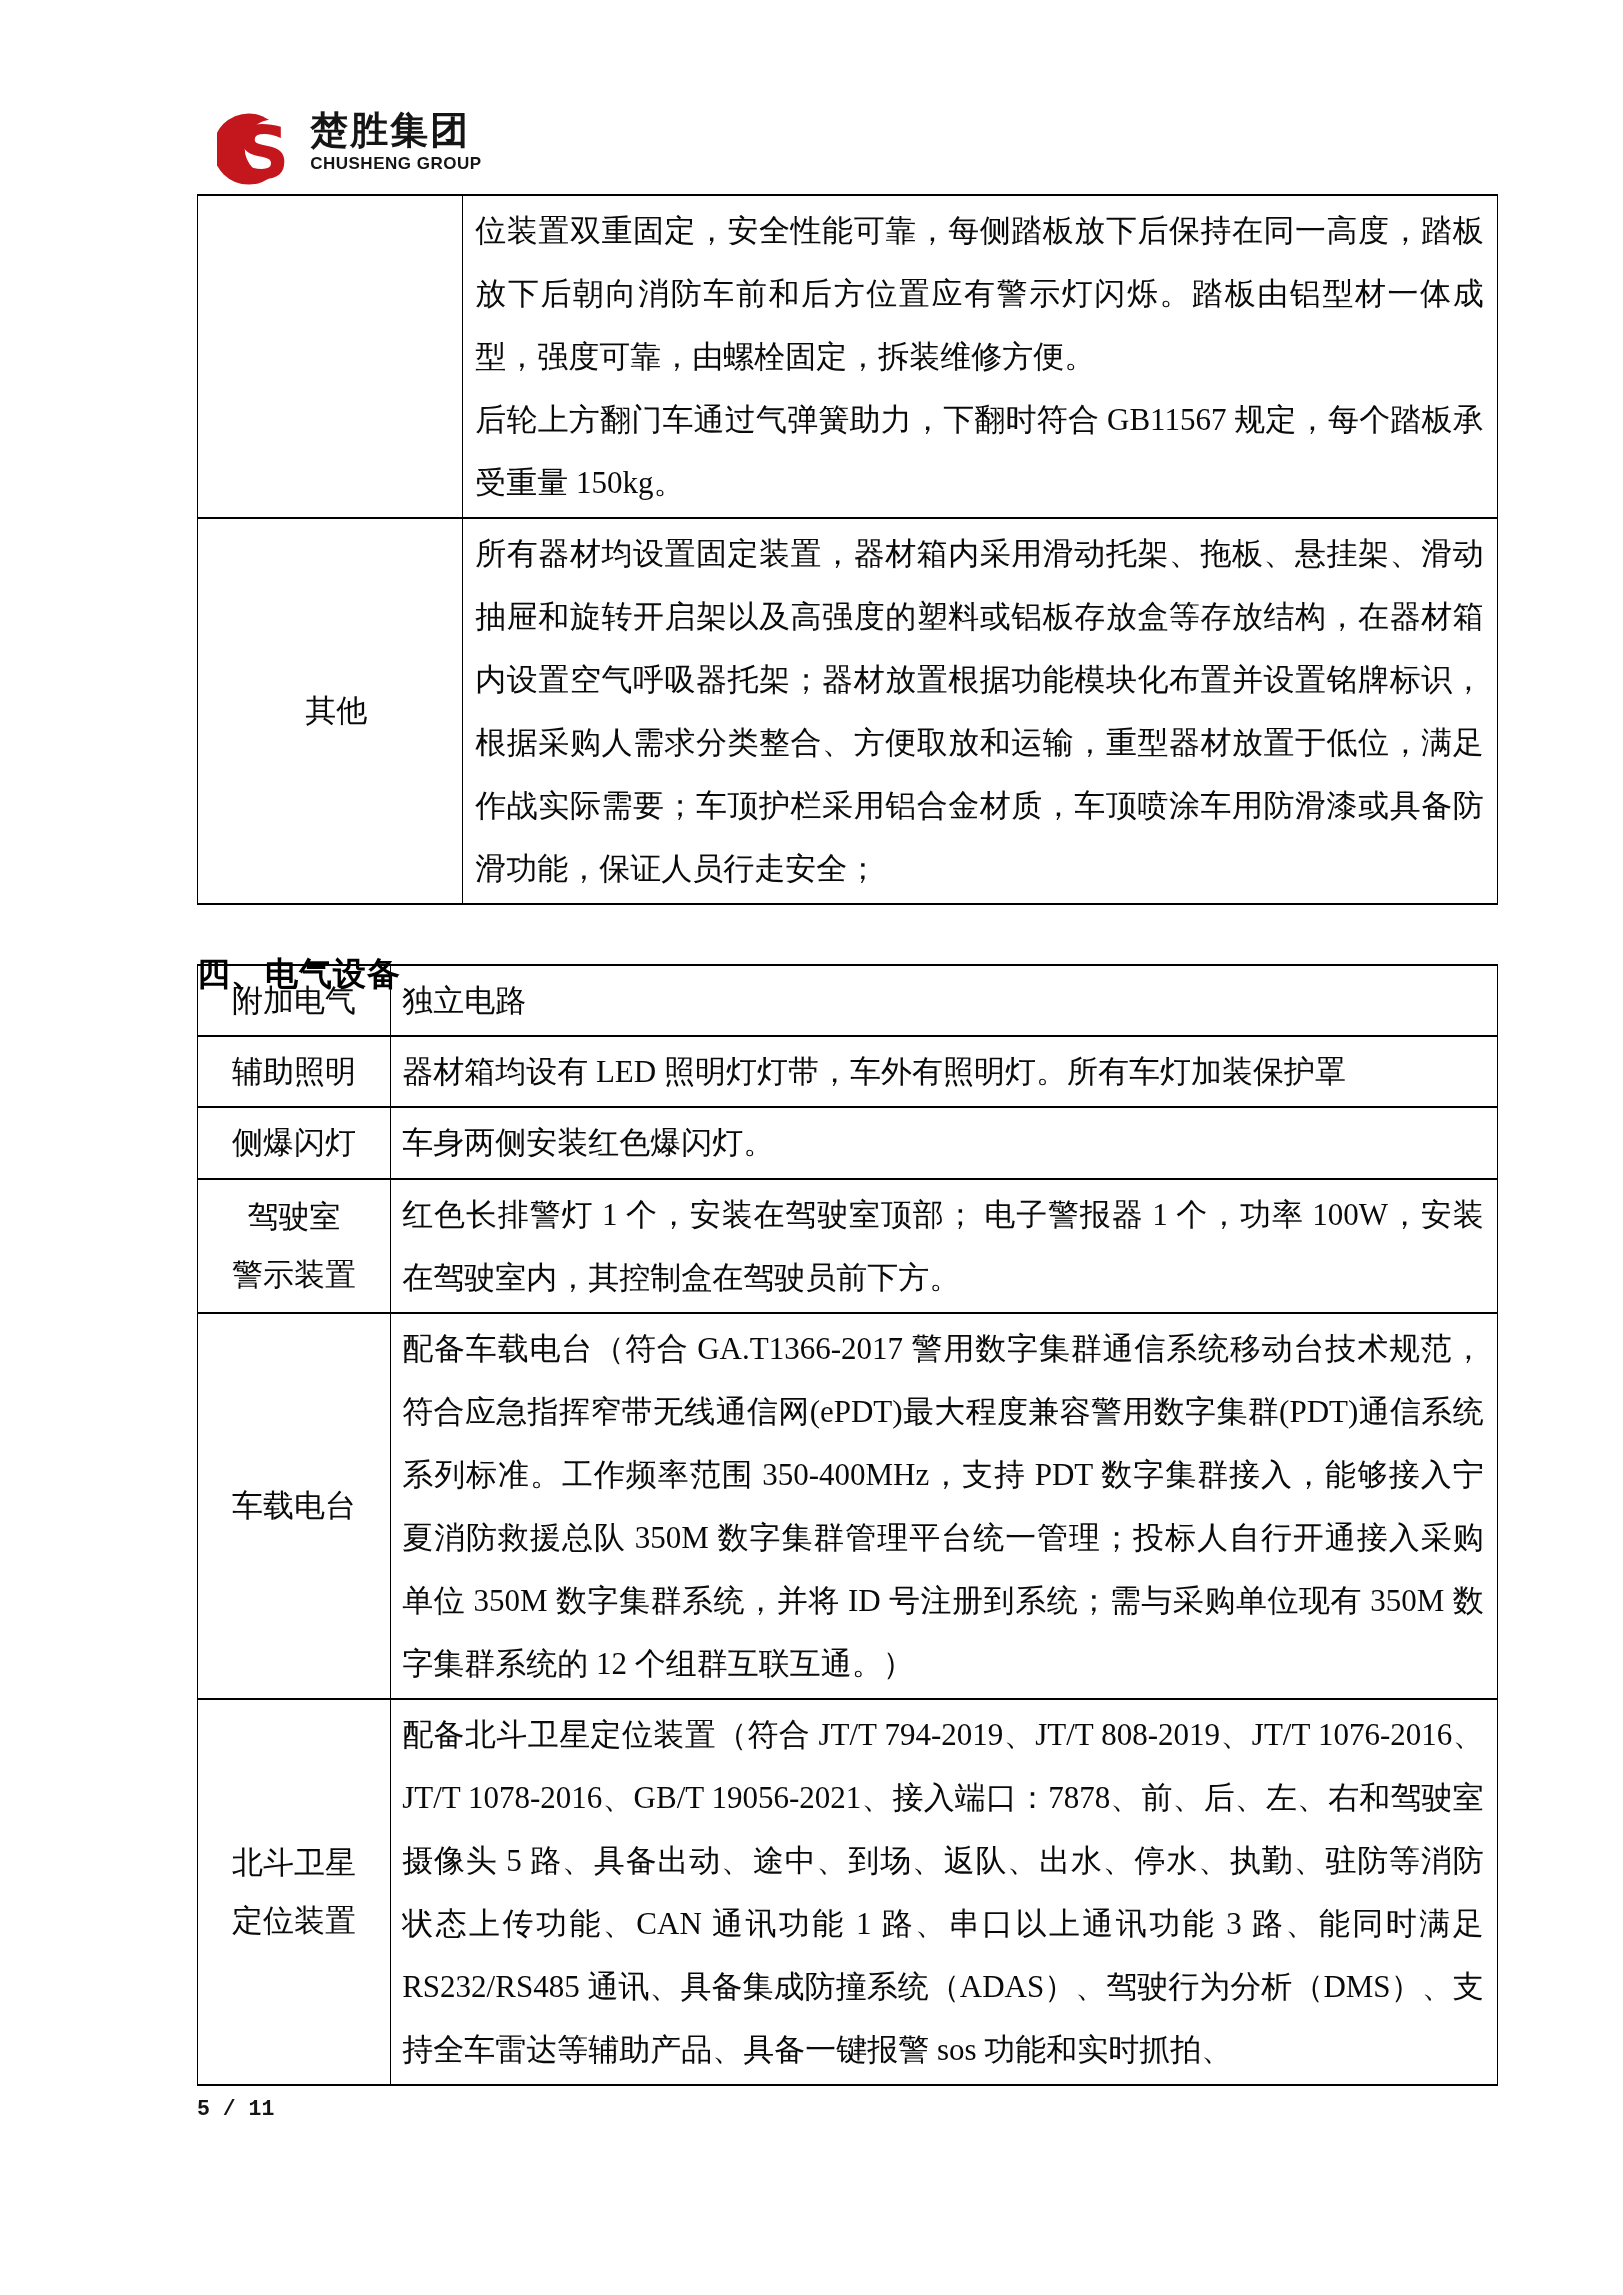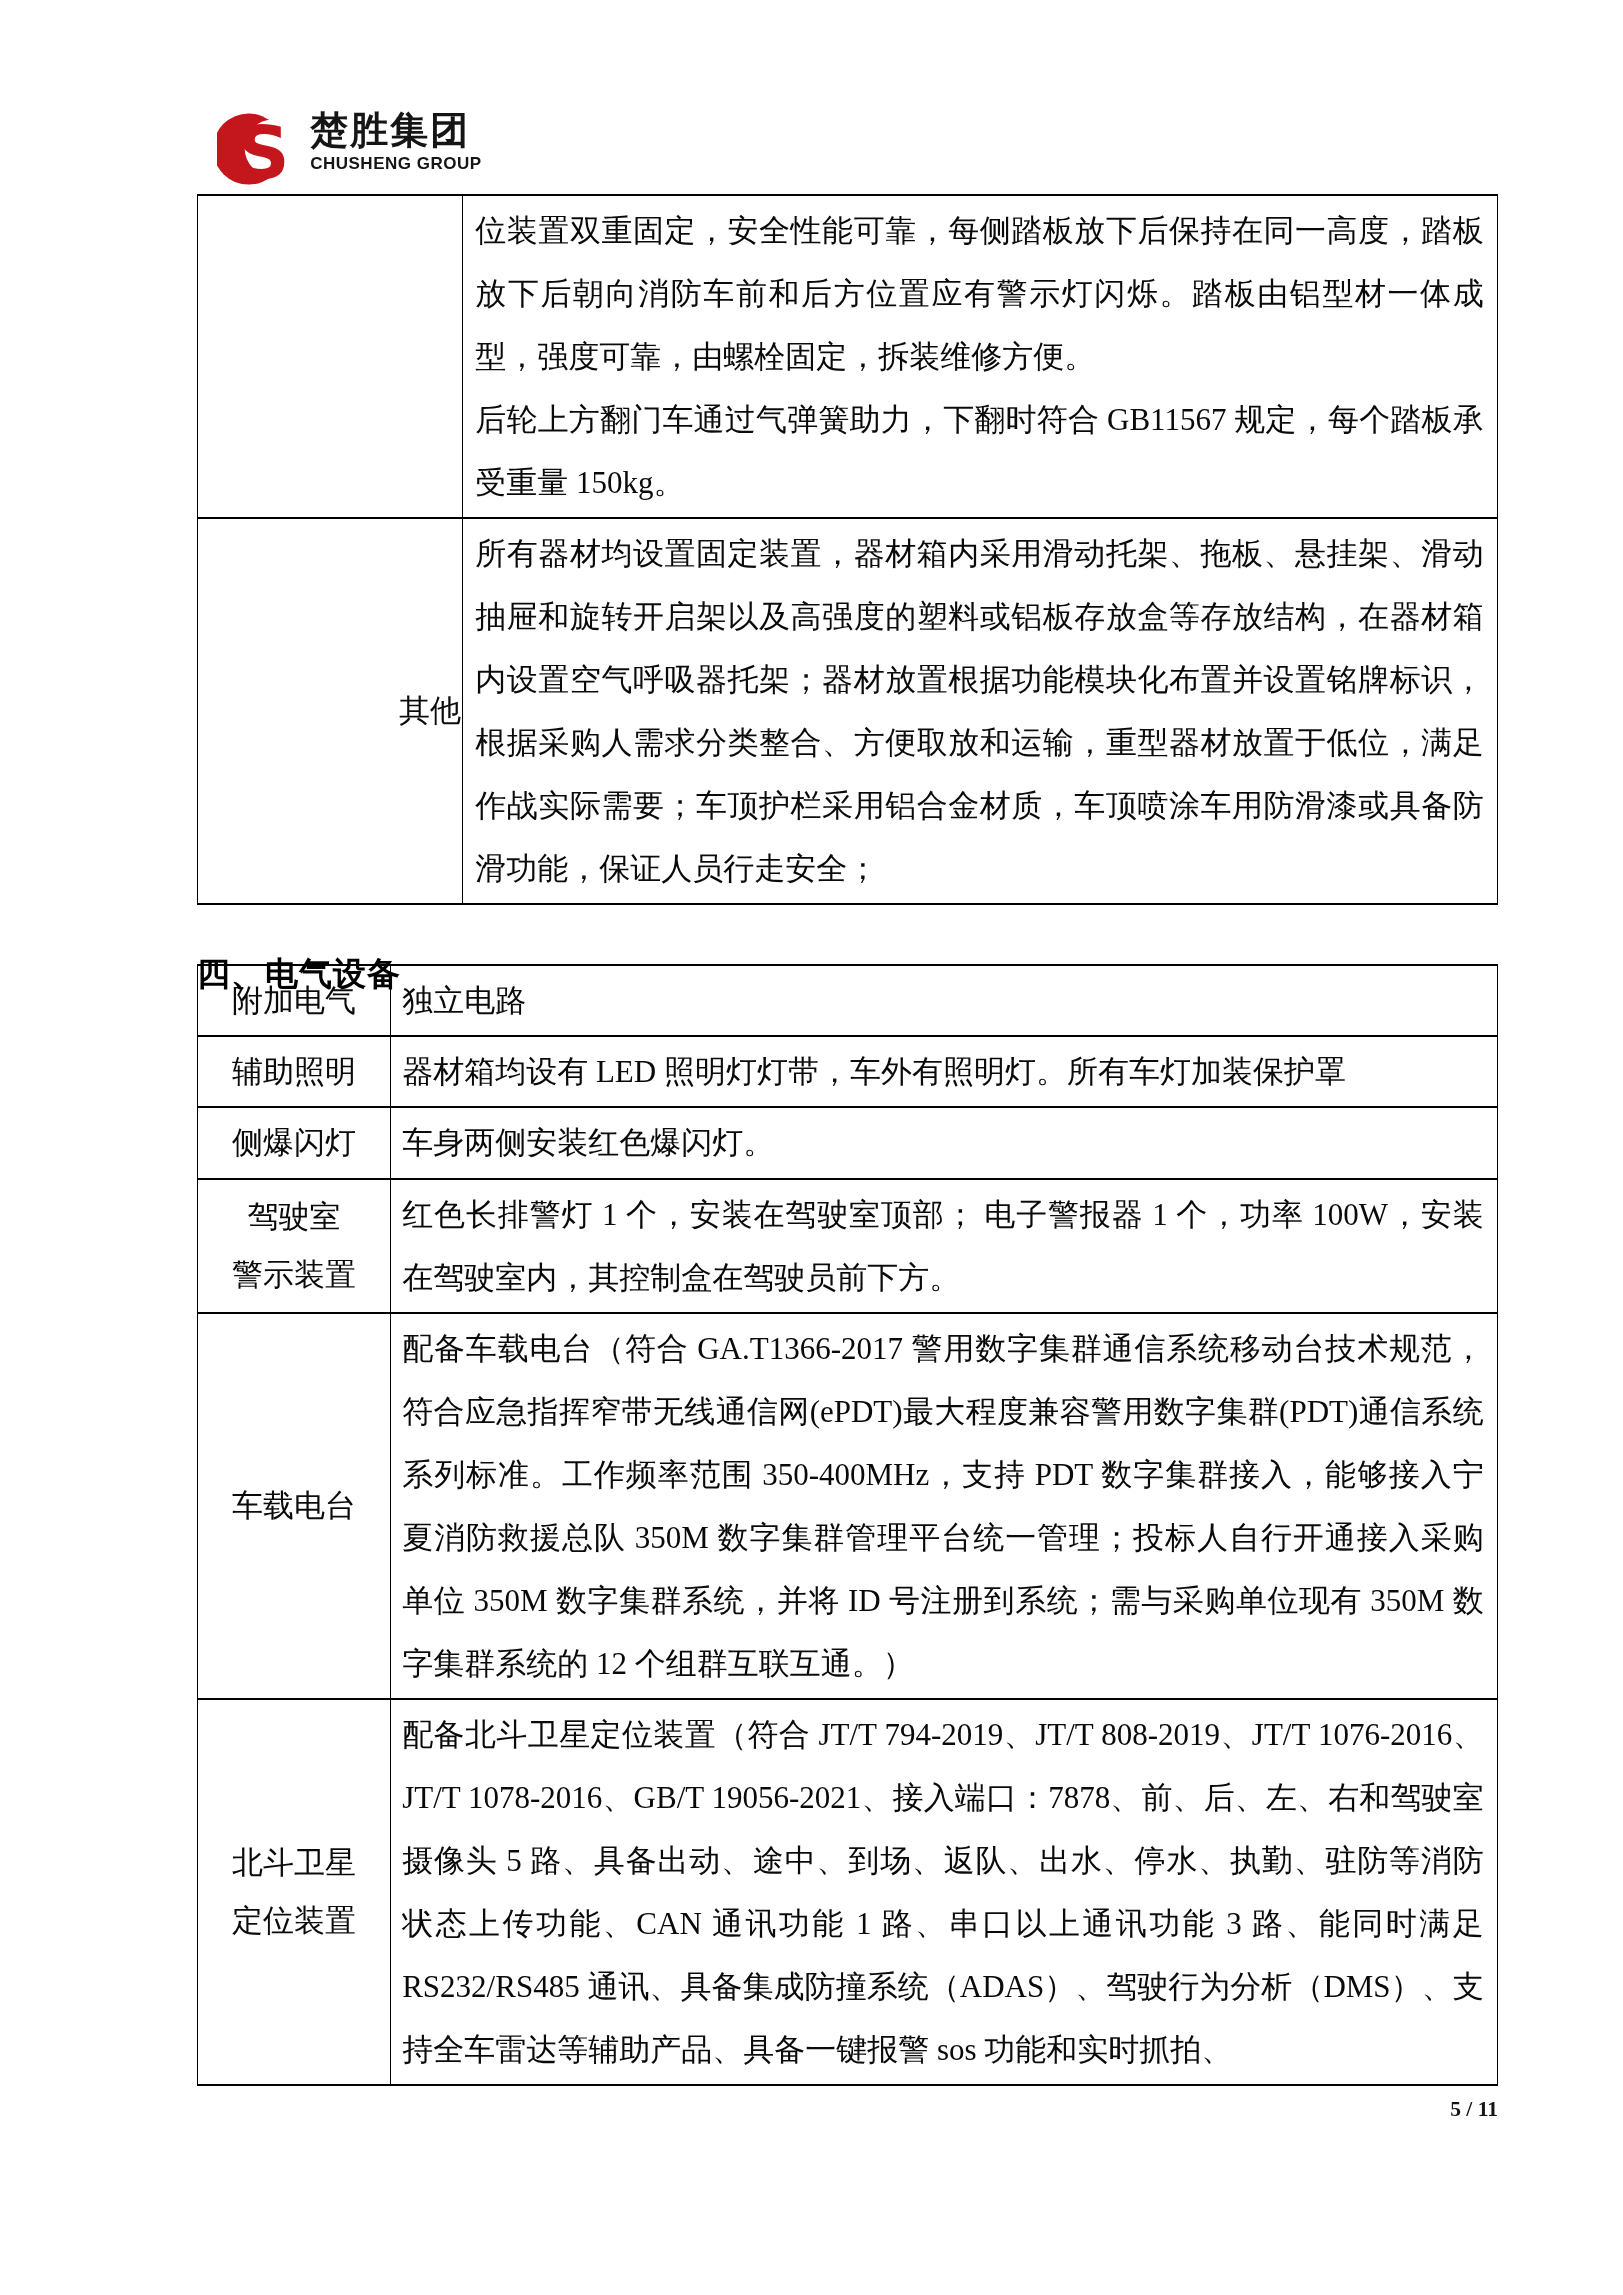--- a/index.html
+++ b/index.html
@@ -47,43 +47,43 @@
     text-justify:inter-ideograph;
     line-height:63px;
     padding:3.1px 13.3px 3.1px 12.3px;
   }
   .spec-table td.content p { margin:0; }
 
   .t1 { top:194px;border-radius:16px; }
   .t1 col.cA { width:265px; }
   .t1 tr.r1 { height:320px; }
   .t1 tr.r2 { height:383px; }
-  .t1 td.label { text-align:right; padding-left:13.3px;margin-top:28px; }
+  .t1 td.label { text-align:center; padding-left:13.3px;margin-top:28px; }
 
   .t2 { top:964px; }
   .t2 col.cA { width:193px; }
   .t2 td.content { padding-left:11.2px; }
   .t2 tr.r1 { height:65px; }
   .t2 tr.r2 { height:65px; }
   .t2 tr.r3 { height:64px; }
   .t2 tr.r4 { height:129px; }
   .t2 tr.r5 { height:385px; }
   .t2 tr.r6 { height:383px; }
 
   
   .section-heading {
     position:absolute; left:197px; top:950px;
     margin:0;
     font-size:33px; font-weight:bold; color:#000;
     line-height:49px; letter-spacing:1px;
   }
   .page-footer {
     position:absolute; left:197px; top:2097px; width:1301px;
-    text-align:right;
-    font-family:Liberation Serif, serif;
+    text-align:left;
+    font-family:Liberation Mono, monospace;
     font-weight:bold; font-size:21.5px; color:#151515;
   }
 </style>
 </head>
 <body>
 
 <div class="page">
 
   <header class="logo">
     <svg class="logo-mark" viewBox="0 0 170 160" aria-hidden="true">

